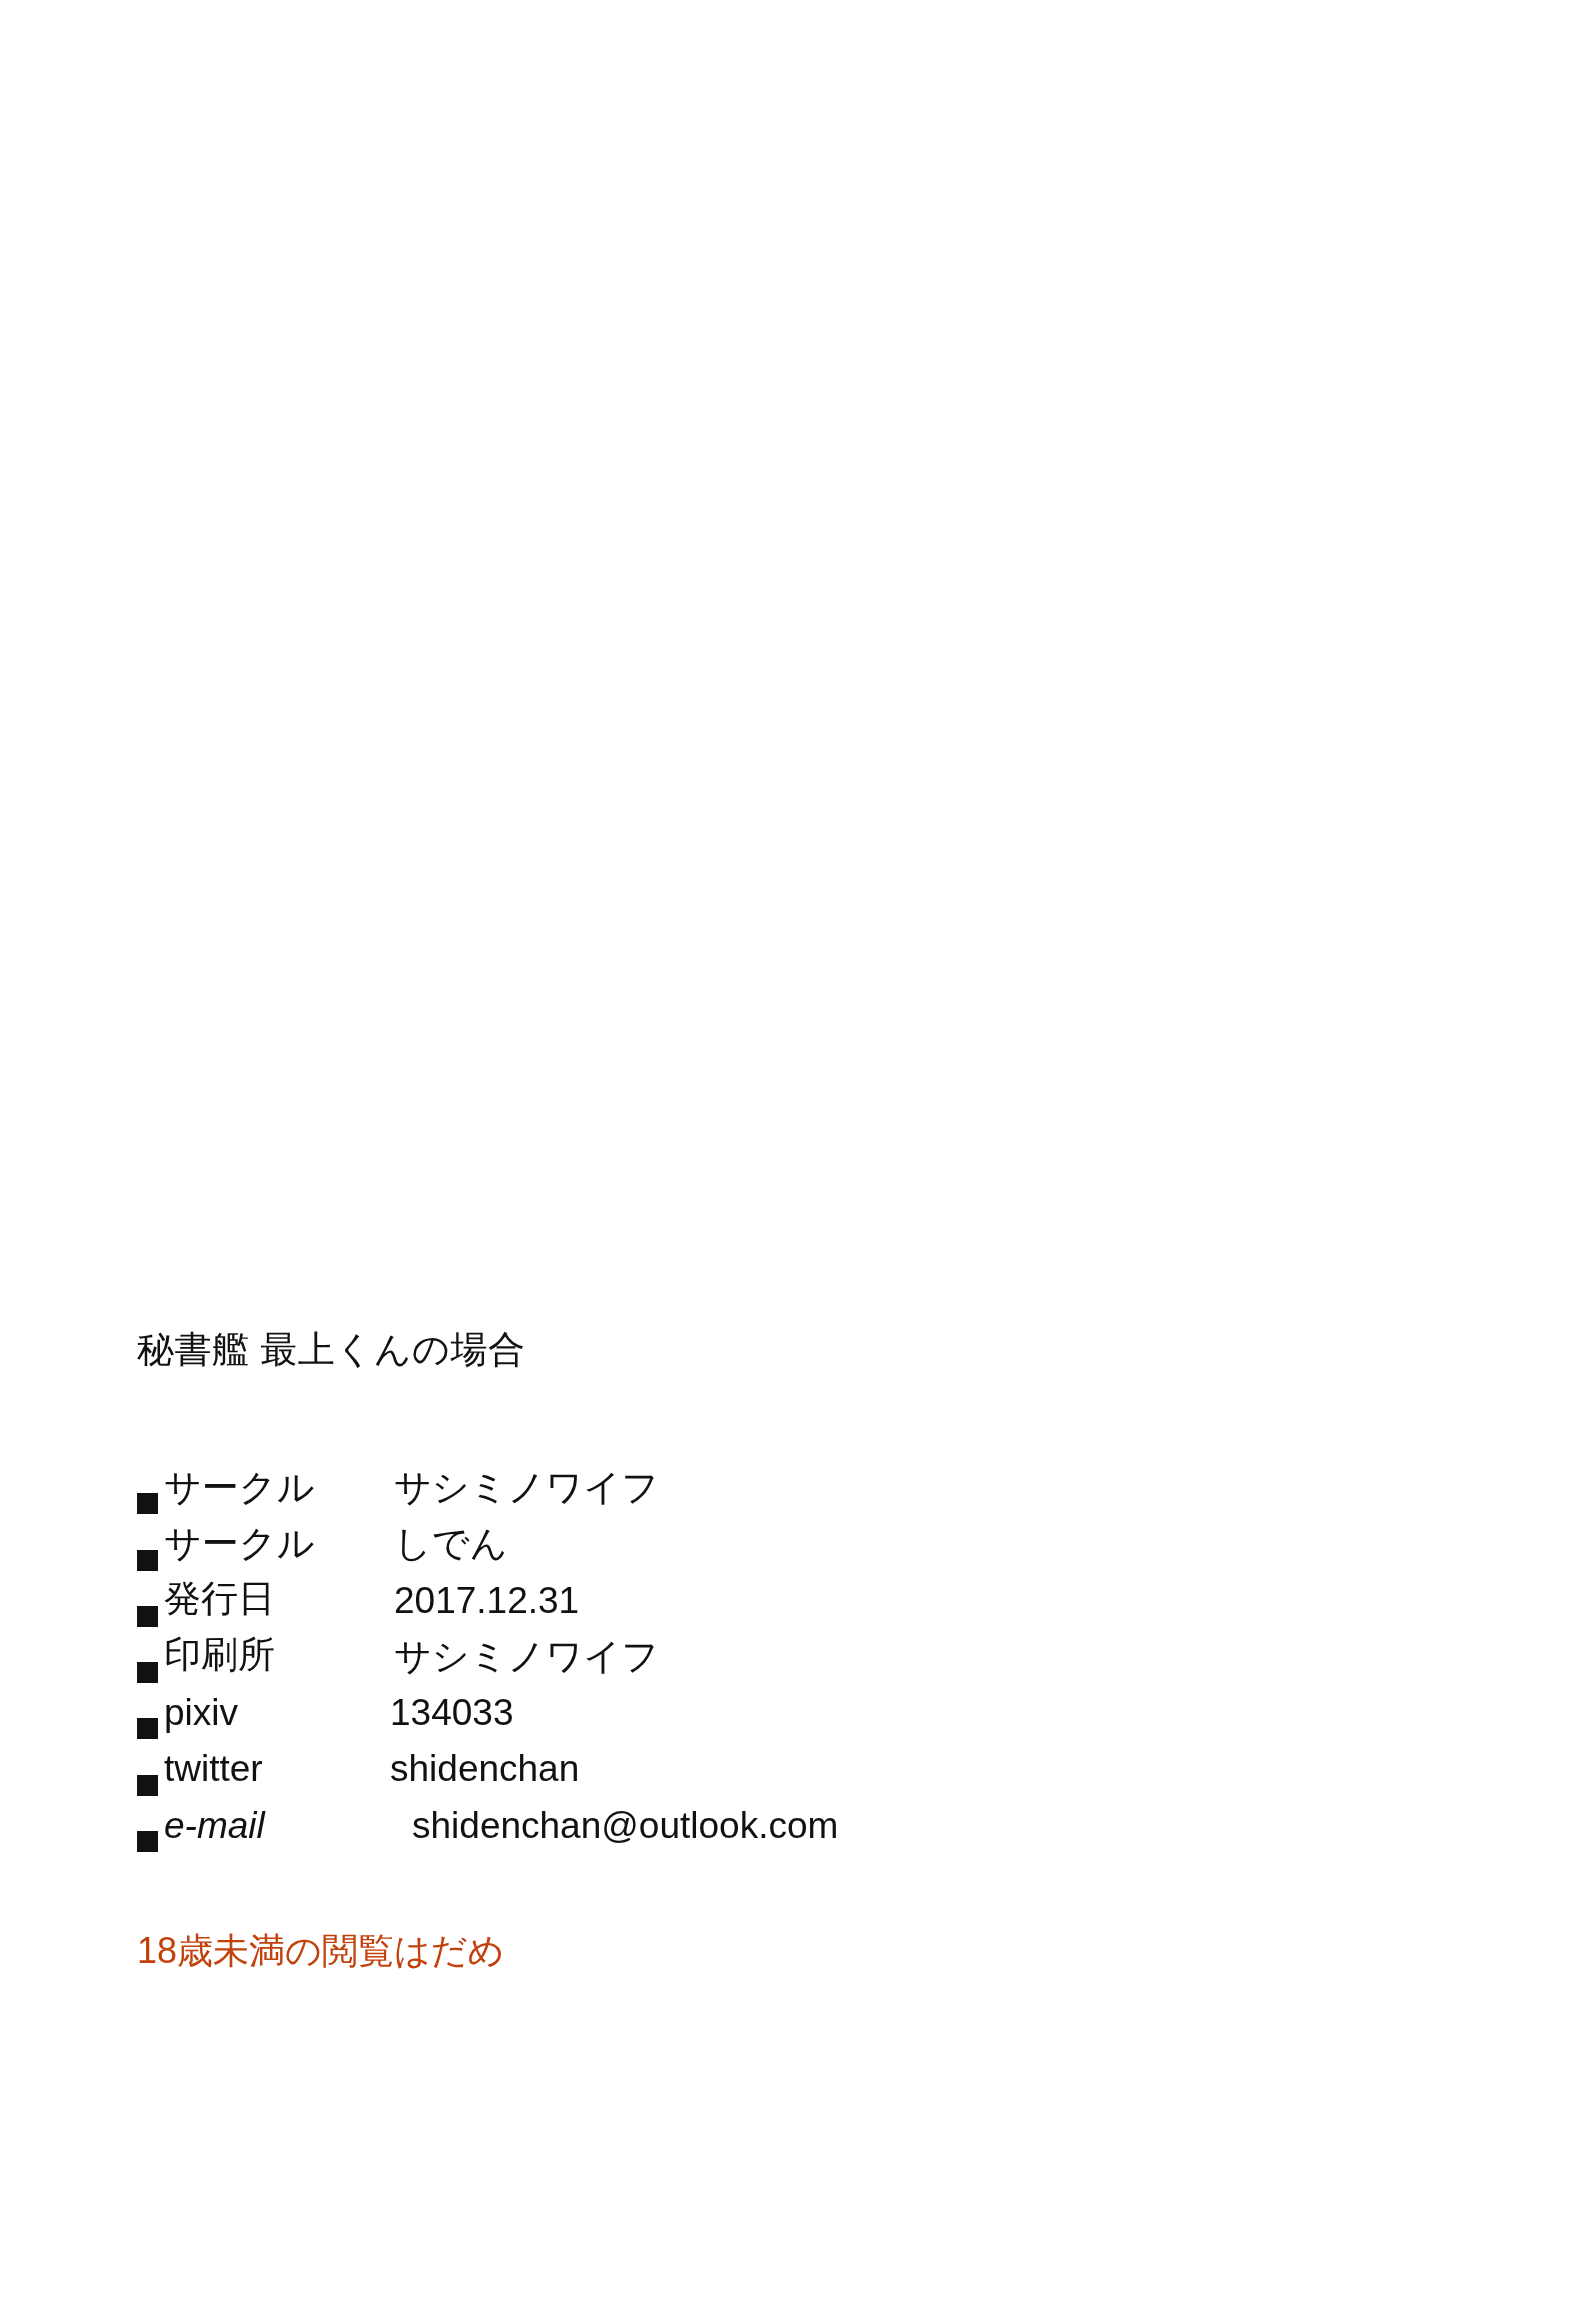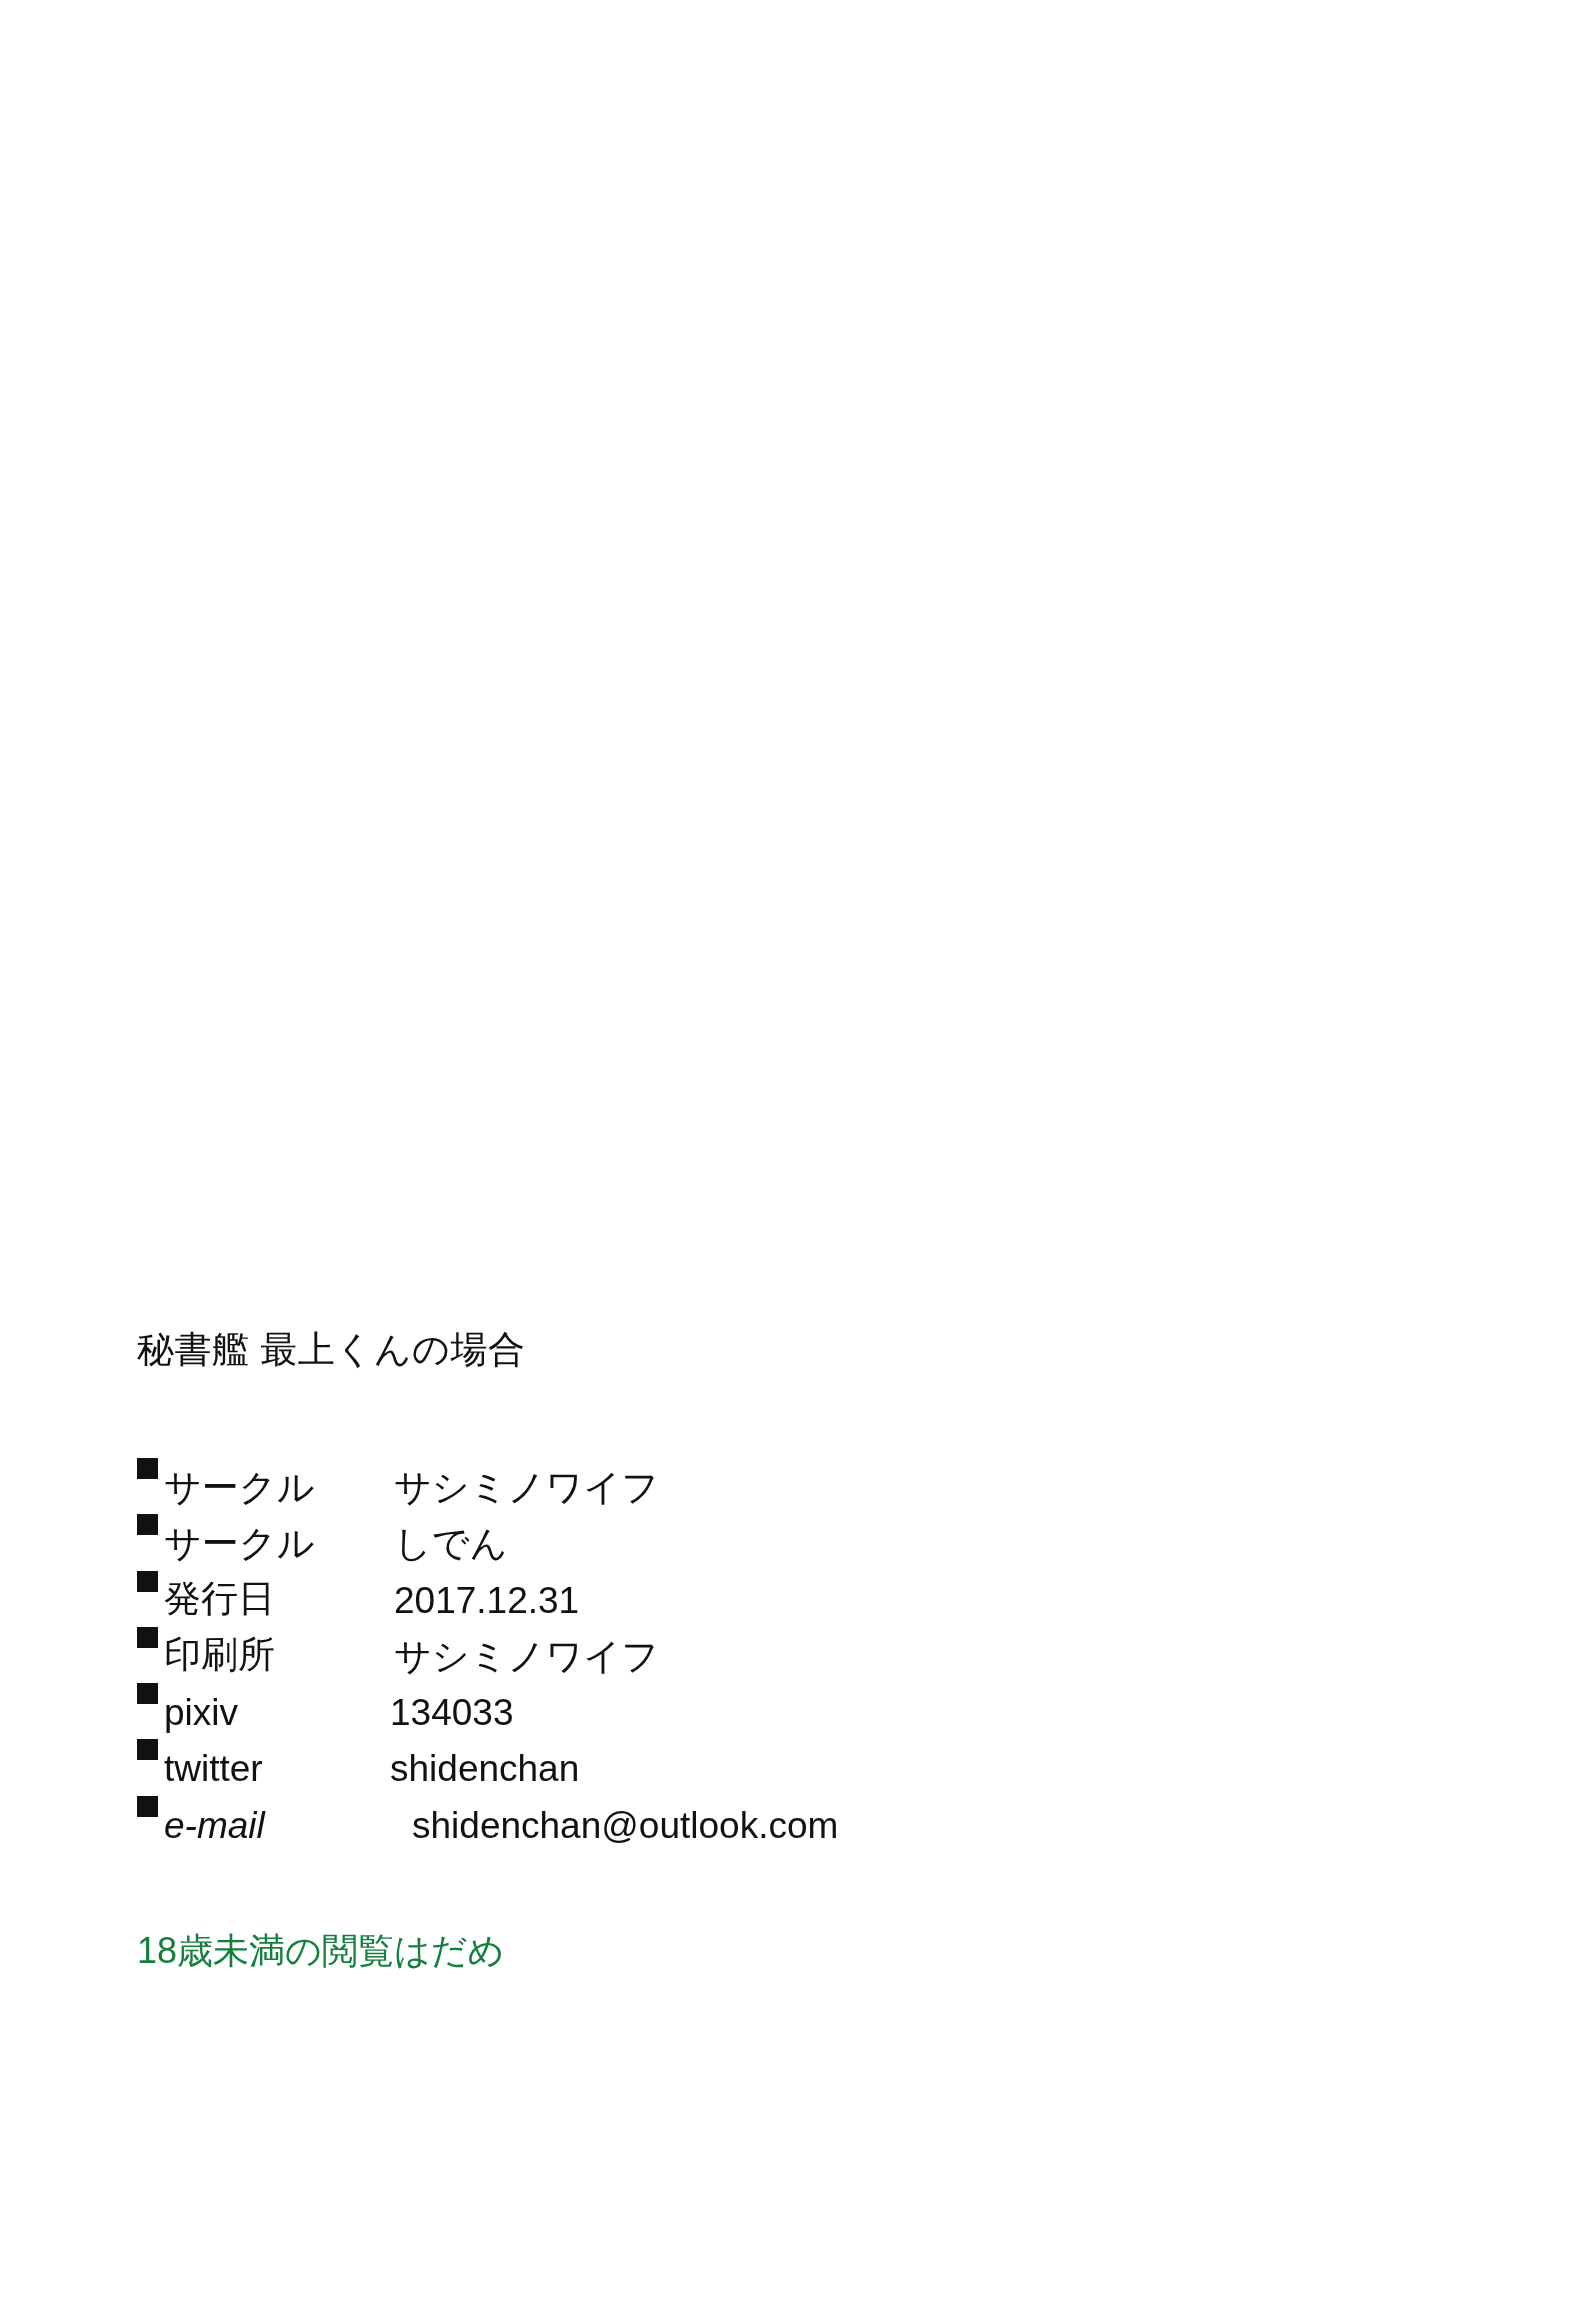--- a/index.html
+++ b/index.html
@@ -35,21 +35,21 @@
     font-weight: 400;
     color: #111111;
   }
   .credits {
     margin: 0;
     padding: 0;
     list-style: none;
   }
   .credit-row {
     display: flex;
-    align-items: flex-start;
+    align-items: flex-end;
     font-size: 37px;
     line-height: 1.52;
     color: #111111;
     white-space: nowrap;
   }
   .bullet {
     display: inline-block;
     width: 21px;
     height: 21px;
     background: #111111;
@@ -77,21 +77,21 @@
   .w-lat-wide {
     min-width: 248px;
     font-style: italic;
   }
   .notices {
     margin-top: 69px;
   }
   .notice-line {
     font-size: 36px;
     line-height: 1.55;
-    color: #15803d;
+    color: #c2410c;
   }
 </style>
 </head>
 <body>
 
 <div class="page">
 
   <div class="colophon">
 
     <div class="work-title">秘書艦 最上くんの場合</div>

